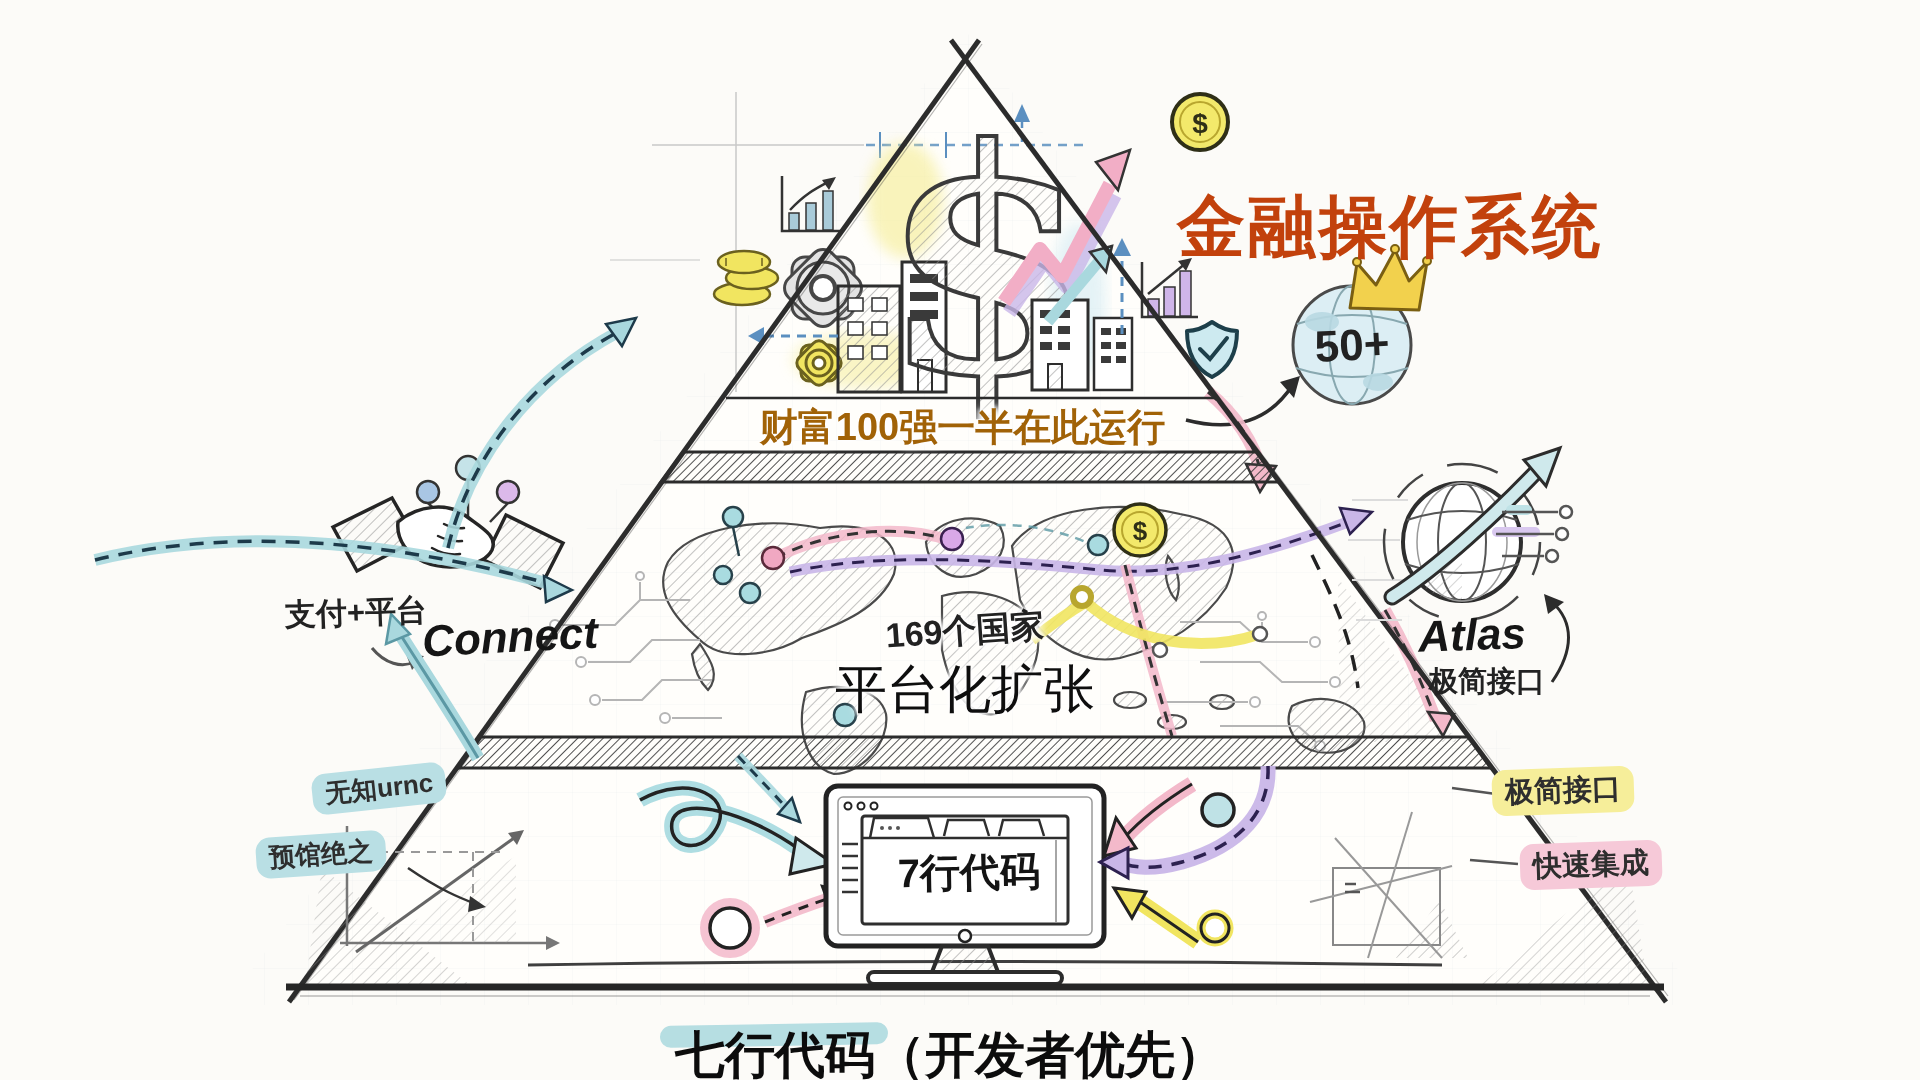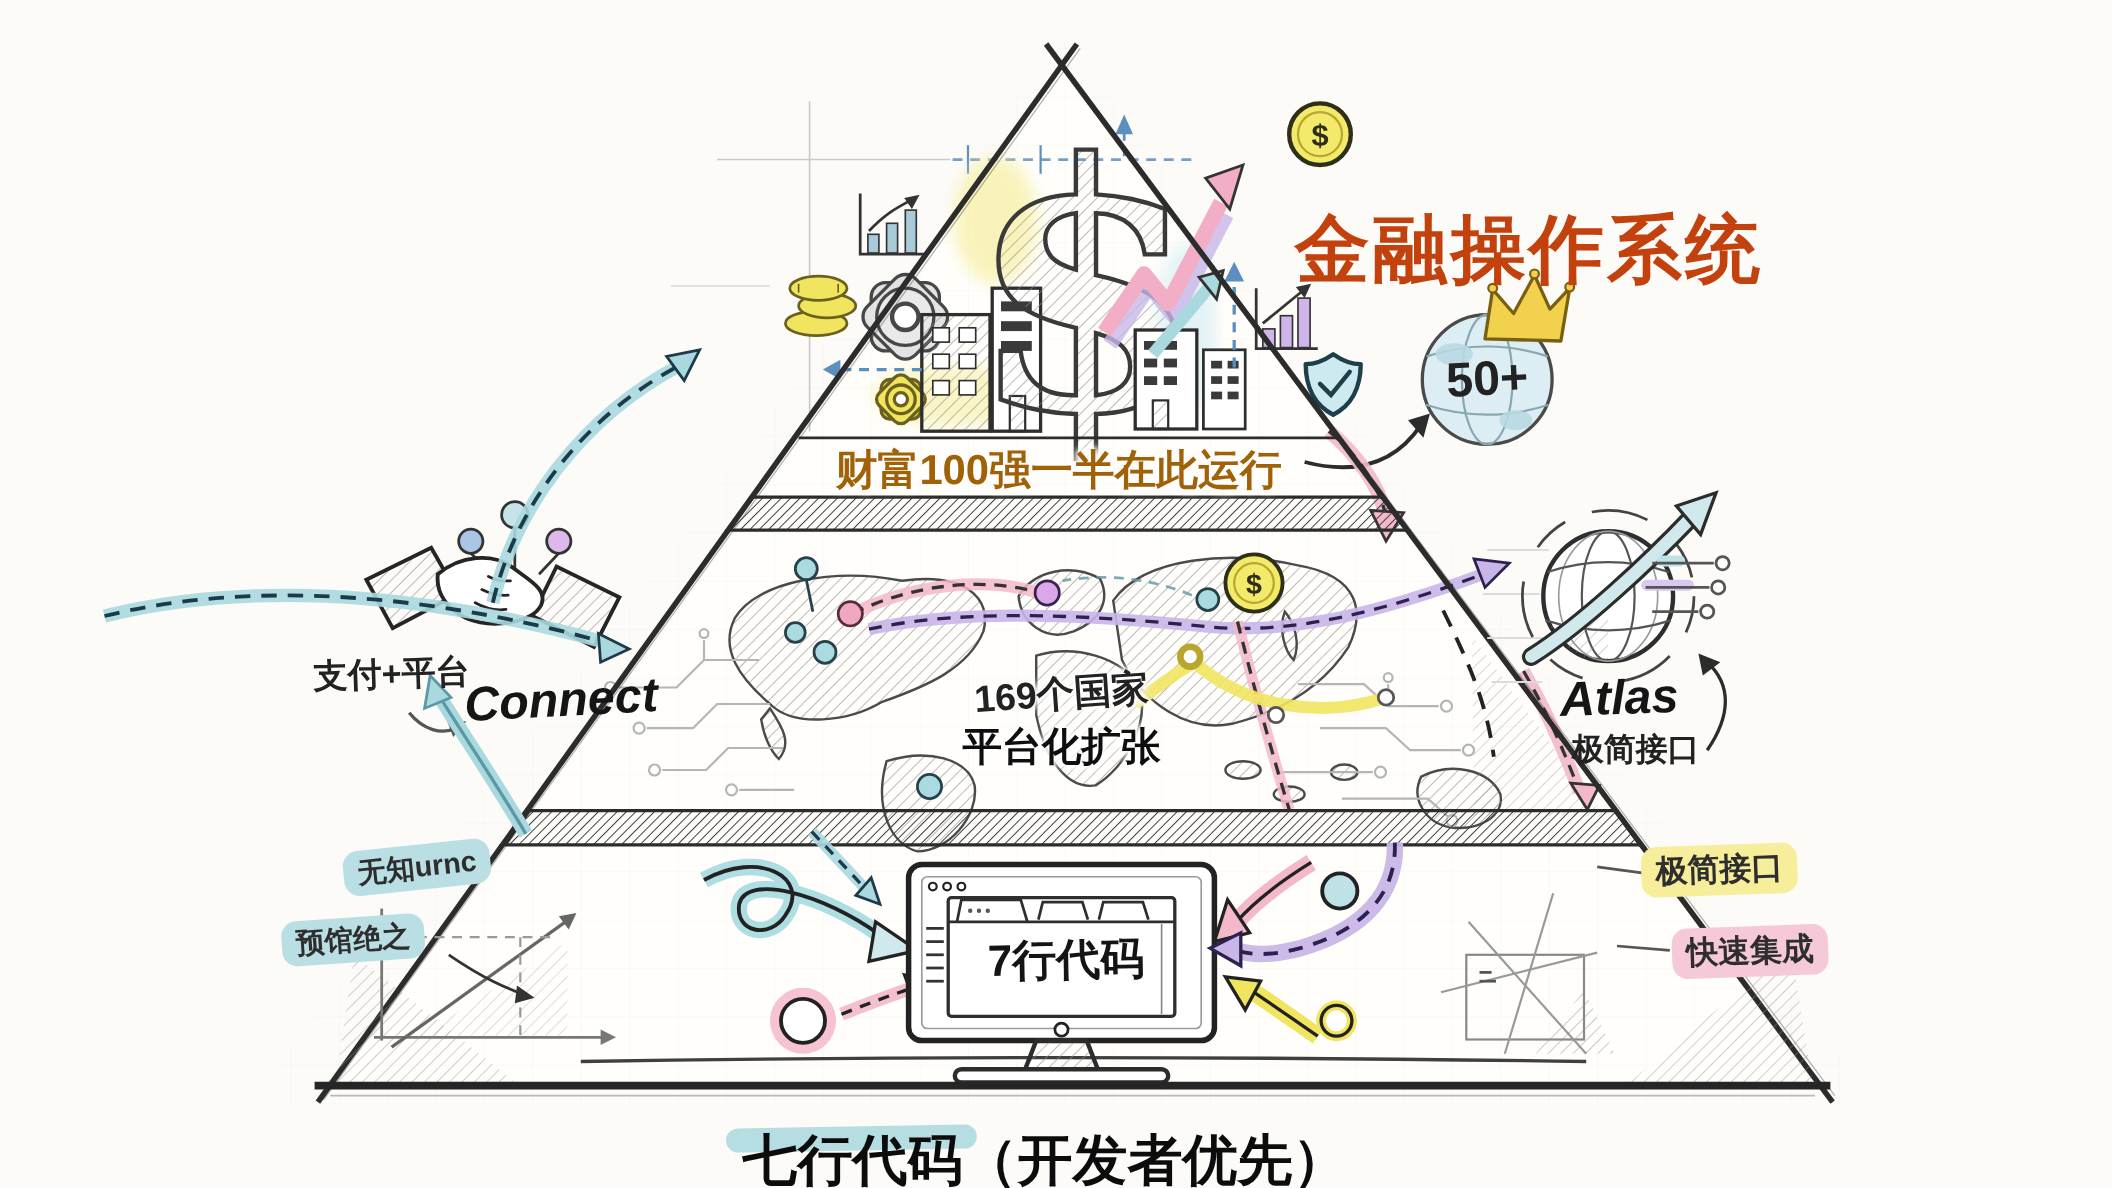--- a/index.html
+++ b/index.html
@@ -6,21 +6,21 @@
   .stage{position:relative;width:1920px;height:1080px;background:#fcfbf8;overflow:hidden;
          font-family:"Liberation Sans","DejaVu Sans",sans-serif;color:#1c1c1c;}
   svg{position:absolute;left:0;top:0;}
   .abs{position:absolute;}
   .ctr{text-align:center;}
   .halo{text-shadow:0 0 5px #fff,0 0 5px #fff,0 0 8px #fff,0 0 8px #fff,0 0 12px #fff;}
   .t-title{left:1155px;top:152px;width:470px;font-size:68px;font-weight:900;letter-spacing:3px;color:#c2410c;margin-top:30px;}
   .t-band{left:705px;top:402px;width:515px;font-size:38px;font-weight:700;color:#a16207;}
   .t-fifty{left:1282px;top:320px;width:140px;font-size:44px;font-weight:700;transform:rotate(-3deg);color:#222;}
   .t-countries{left:810px;top:608px;width:310px;font-size:34px;font-weight:600;transform:rotate(-4deg);color:#222;}
-  .t-tier2{left:700px;top:655px;width:530px;font-size:36px;font-weight:700;color:#0e0e0e;}
+  .t-tier2{left:700px;top:655px;width:530px;font-size:52px;font-weight:400;color:#0e0e0e;}
   .t-payplat{left:266px;top:592px;width:180px;font-size:31px;font-weight:700;transform:rotate(-2deg);color:#222;}
   .t-connect{left:420px;top:612px;width:180px;font-size:44px;font-weight:600;font-style:italic;transform:rotate(-3deg);color:#151515;}
   .t-atlas{left:1402px;top:610px;width:140px;font-size:44px;font-weight:600;font-style:italic;transform:rotate(-2deg);color:#151515;}
   .t-atlassub{left:1412px;top:662px;width:150px;font-size:29px;font-weight:700;color:#222;}
   .mark{padding:3px 13px;border-radius:14px;font-weight:600;color:#2e2e2e;white-space:nowrap;}
   .t-scr1{left:312px;top:768px;font-size:26px;transform:rotate(-6deg);background:#b9dfe4;}
   .t-scr2{left:256px;top:834px;font-size:26px;transform:rotate(-4deg);background:#b9dfe4;}
   .t-napi{left:1492px;top:768px;font-size:29px;font-weight:700;transform:rotate(-2deg);background:#f6ee9a;}
   .t-fint{left:1520px;top:842px;font-size:29px;font-weight:700;transform:rotate(-2deg);background:#f6c9d8;}
   .t-mon{left:874px;top:845px;width:190px;font-size:40px;font-weight:700;transform:rotate(-1deg);color:#141414;}

